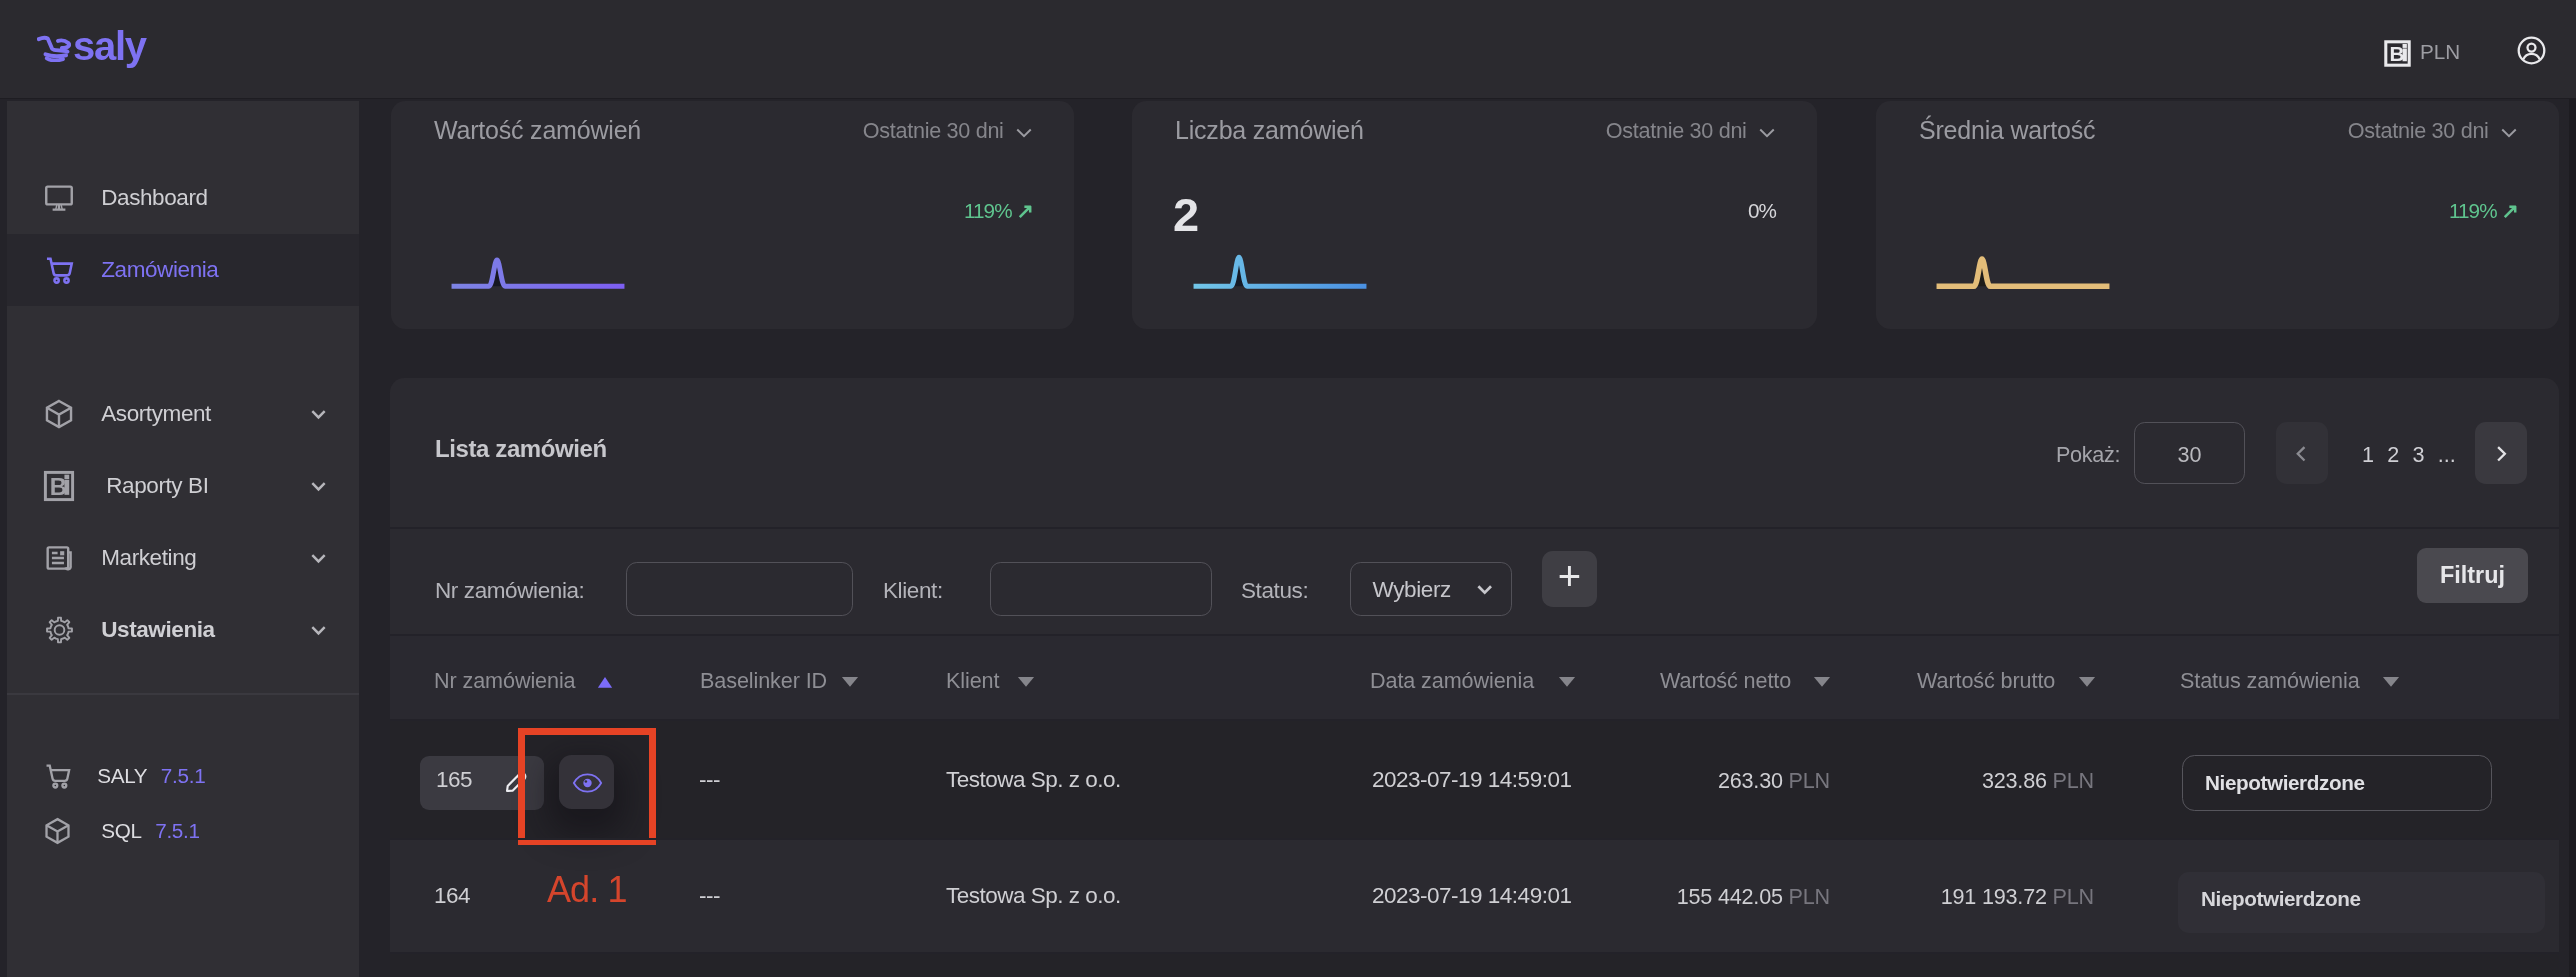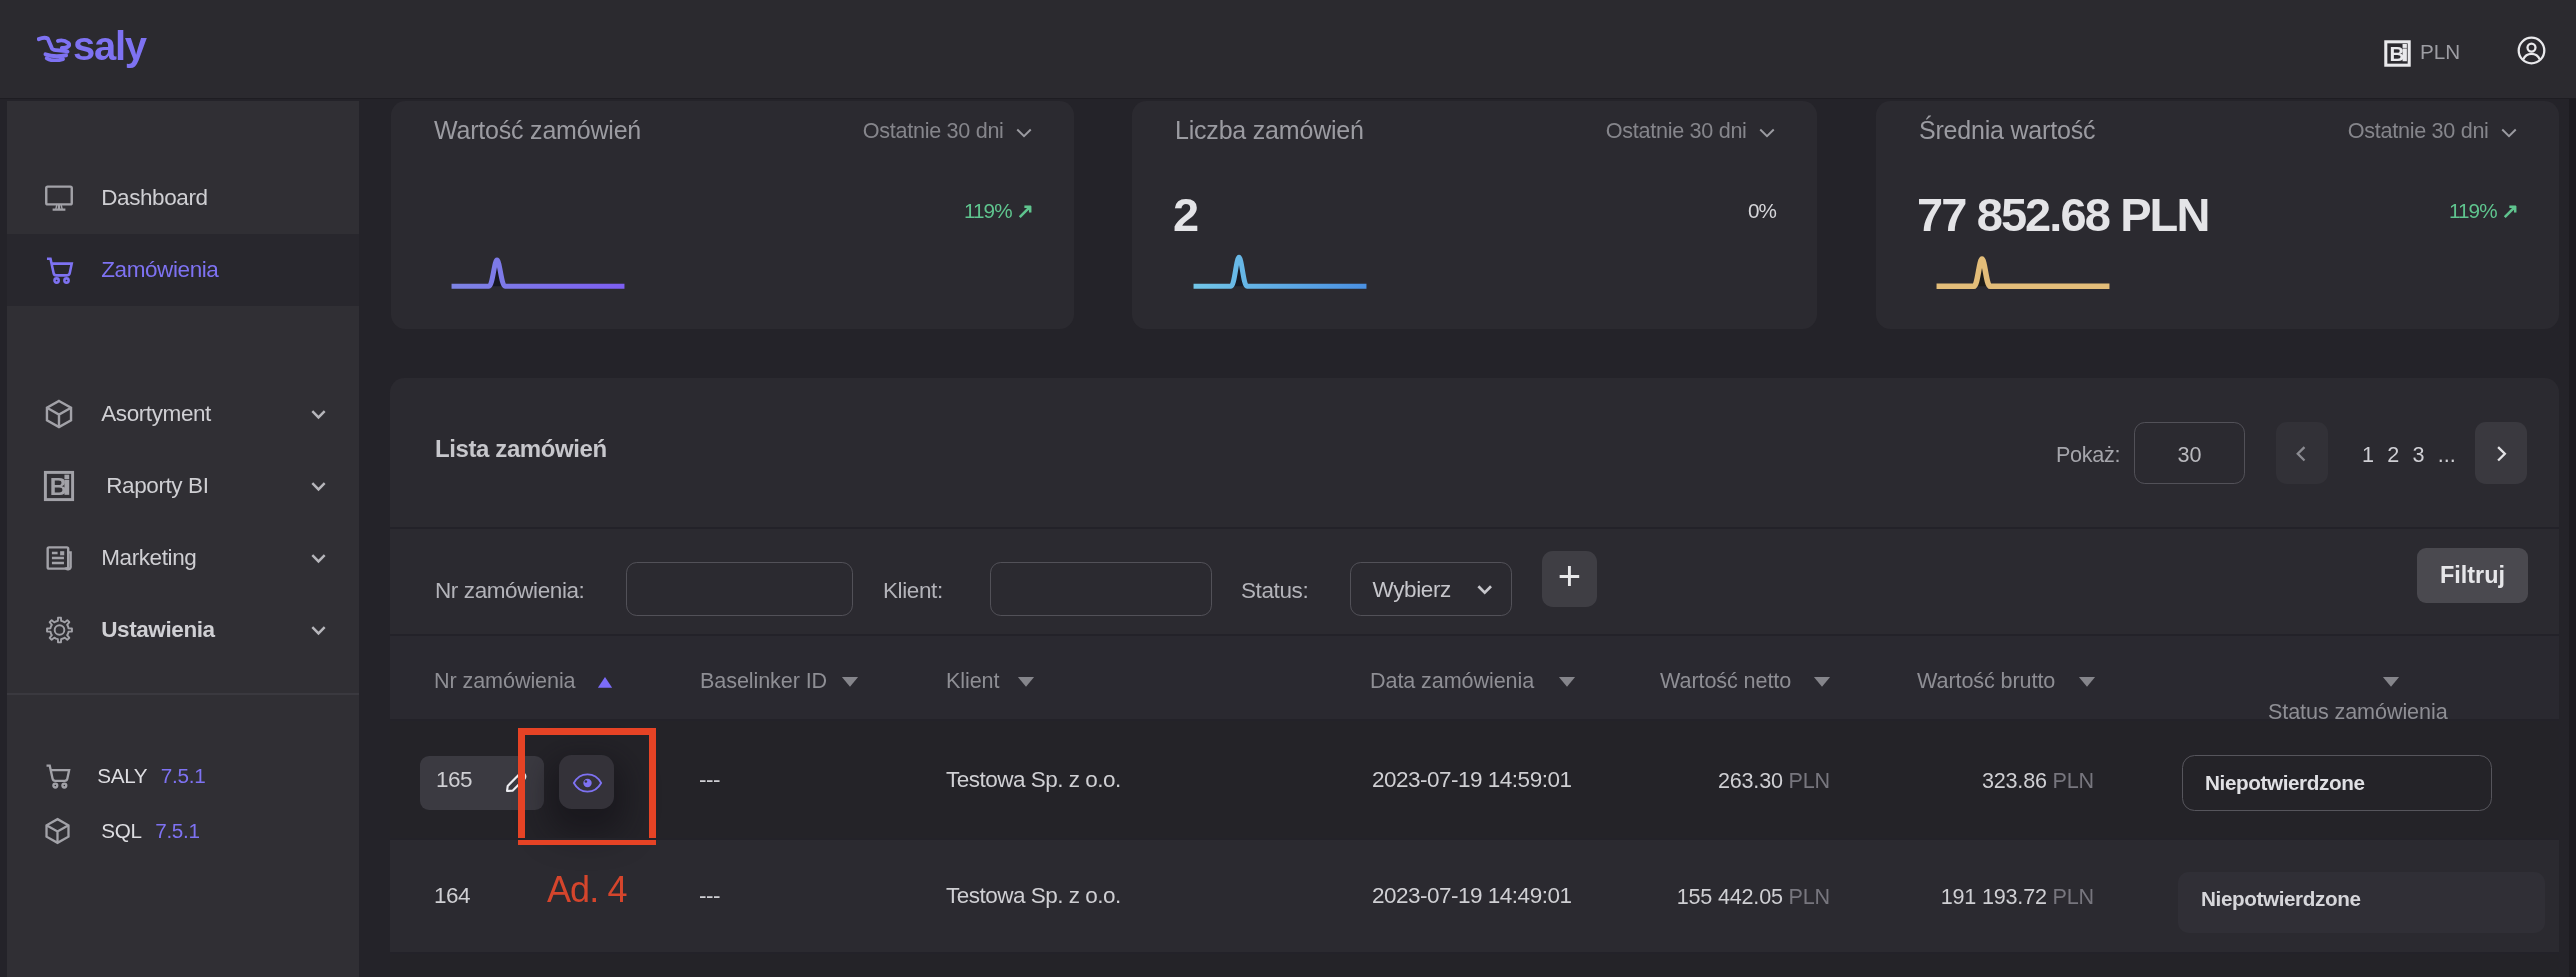--- a/index.html
+++ b/index.html
@@ -178,21 +178,20 @@
       </defs>
     <path d="M44 38.5 C48 38.5 50 6 53 6 C56 6 58 38.5 62 38.5 Z" fill="rgba(16,22,34,0.75)"></path>
     <path d="M2 38.5 L44 38.5 C48 38.5 50 6 53 6 C56 6 58 38.5 62 38.5 L196 38.5" fill="none" stroke="url(#g2)" stroke-width="5.6" stroke-linejoin="round"></path>
   </svg>
 </div>
 <div class="card" style="left:1876px;width:683px;">
   <div class="clabel">Średnia wartość</div>
   <div class="cperiod">Ostatnie 30 dni&nbsp;&nbsp;<svg width="18" height="11.7" viewBox="0 0 24 15" style="vertical-align:-0.9px;" fill="none" stroke="#9b9ba1" stroke-width="2.6">
         <path d="M3 3 L12 12 L21 3"></path>
       </svg></div>
-  <div class="cval">77 852.68 PLN</div>
   <div class="cpct">119% <span style="font-weight:bold;">↗</span></div>
   <svg class="abs" style="left:58px;top:151px;" width="178" height="41" viewBox="0 0 198 46">
     <path d="M44 38.5 C48 38.5 50 8 53 8 C56 8 58 38.5 62 38.5 Z" fill="rgba(28,26,18,0.75)"></path>
     <path d="M2 38.5 L44 38.5 C48 38.5 50 8 53 8 C56 8 58 38.5 62 38.5 L196 38.5" fill="none" stroke="#e3bd79" stroke-width="6.2" stroke-linejoin="round"></path>
   </svg>
 </div>
 <div class="abs" style="left:2569px;top:99px;width:7.2px;height:879px;background:#1d1c21;"></div>
 <div id="panel">
 
   <div class="abs" style="left:45px;top:57px;font-size:24px;font-weight:bold;letter-spacing:-0.4px;color:#c7c7cc;">Lista zamówień</div>
@@ -245,21 +244,21 @@
       <path d="M1 1 H19 L10 12 Z" fill="#85858b"></path>
     </svg>
   <div class="abs hdr-txt" style="left:1270px;top:290px;">Wartość netto</div>
   <svg class="abs" style="left:1423px;top:298px;" width="18" height="11.7" viewBox="0 0 20 13">
       <path d="M1 1 H19 L10 12 Z" fill="#85858b"></path>
     </svg>
   <div class="abs hdr-txt" style="left:1527px;top:290px;">Wartość brutto</div>
   <svg class="abs" style="left:1688px;top:298px;" width="18" height="11.7" viewBox="0 0 20 13">
       <path d="M1 1 H19 L10 12 Z" fill="#85858b"></path>
     </svg>
-  <div class="abs hdr-txt" style="left:1878px;top:290px;margin-top:31px;">Status zamówienia</div>
+  <div class="abs hdr-txt" style="left:1790px;top:290px;">Status zamówienia</div>
   <svg class="abs" style="left:1992px;top:298px;" width="18" height="11.7" viewBox="0 0 20 13">
       <path d="M1 1 H19 L10 12 Z" fill="#85858b"></path>
     </svg>
 
   <div class="row-dark" style="top:342px;height:120px;"></div>
   <div class="abs" style="left:30px;top:378px;width:124px;height:54px;background:#3b3a41;border-radius:9px;"></div>
   <div class="cellv" style="left:46px;top:389px;text-align:center;">165</div>
   <svg class="abs" style="left:113px;top:390px;" width="27" height="27" viewBox="0 0 24 24" fill="none" stroke="#ececf0" stroke-width="1.9" stroke-linejoin="round">
     <path d="M3.6 20.4 L4.2 15.9 L14.7 5.4 C15.9 4.2 17.8 4.2 19 5.4 C20.2 6.6 20.2 8.5 19 9.7 L8.5 20.2 L3.6 20.4 Z"></path>
     <path d="M13.1 7 L17.4 11.3"></path>
@@ -272,21 +271,21 @@
   </svg>
   <div class="abs" style="left:128px;top:350px;width:138px;height:117px;border:7.2px solid #e64325;"></div>
   <div class="cellv" style="left:309px;top:389px;">---</div>
   <div class="cellv" style="left:556px;top:389px;">Testowa Sp. z o.o.</div>
   <div class="cellv" style="left:982px;top:389px;">2023-07-19 14:59:01</div>
   <div class="cellv num-r vnum" style="left:1260px;top:390px;width:180px;">263.30 <span class="pln">PLN</span></div>
   <div class="cellv num-r vnum" style="left:1524px;top:390px;width:180px;">323.86 <span class="pln">PLN</span></div>
   <div class="abs" style="left:1792px;top:377px;width:310px;height:56px;border:1.8px solid #56555c;border-radius:12.6px;"></div>
   <div class="abs" style="left:1815px;top:393px;font-size:20.7px;font-weight:bold;letter-spacing:-0.4px;color:#e0e0e4;">Niepotwierdzone</div>
 
-  <div class="abs" style="left:157px;top:491px;font-size:36px;letter-spacing:-0.9px;color:#d5452c;">Ad. 4</div>
+  <div class="abs" style="left:157px;top:491px;font-size:36px;letter-spacing:-0.9px;color:#d5452c;">Ad. 1</div>
   <div class="cellv" style="left:44px;top:505px;">164</div>
   <div class="cellv" style="left:309px;top:505px;">---</div>
   <div class="cellv" style="left:556px;top:505px;">Testowa Sp. z o.o.</div>
   <div class="cellv" style="left:982px;top:505px;">2023-07-19 14:49:01</div>
   <div class="cellv num-r vnum" style="left:1260px;top:506px;width:180px;">155 442.05 <span class="pln">PLN</span></div>
   <div class="cellv num-r vnum" style="left:1524px;top:506px;width:180px;">191 193.72 <span class="pln">PLN</span></div>
   <div class="abs" style="left:1788px;top:494px;width:367px;height:61px;background:#302f36;border-radius:10.8px;"></div>
   <div class="abs" style="left:1811px;top:509px;font-size:20.7px;font-weight:bold;letter-spacing:-0.4px;color:#d6d6da;">Niepotwierdzone</div>
 
   <div class="row-dark" style="top:576px;height:24px;"></div>

